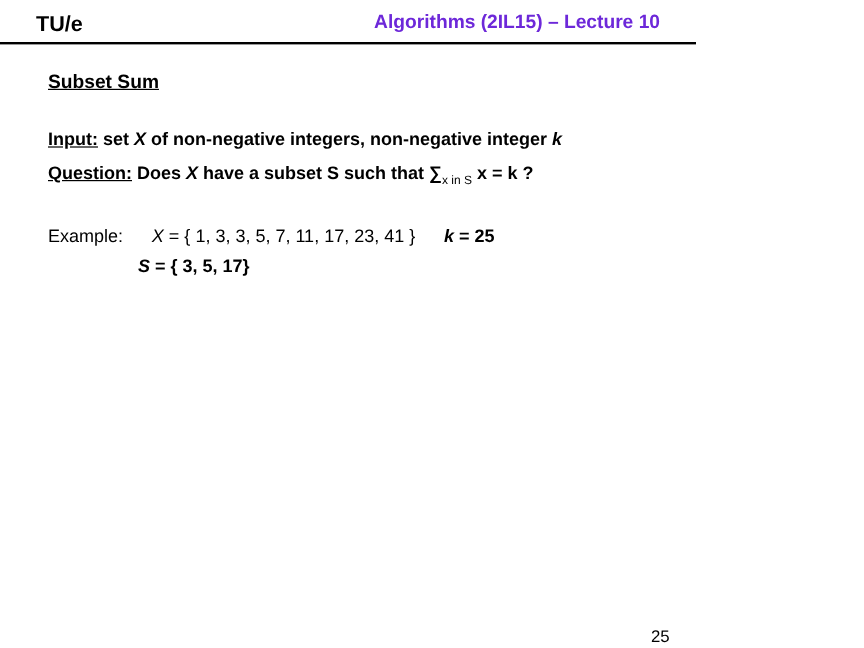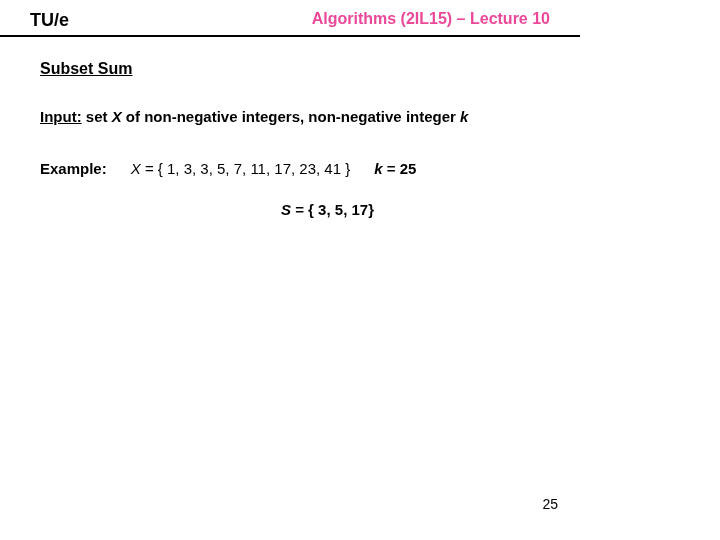--- a/index.html
+++ b/index.html
@@ -25,77 +25,75 @@
     align-items: flex-start;
     padding: 10px 30px 4px 30px;
     font-weight: bold;
   }
   .header-left {
     font-size: 18px;
     color: #000;
   }
   .header-right {
     font-size: 16px;
-    color: #ec4899;
+    color: #6d28d9;
   }
   .rule {
     border: none;
     border-top: 2px solid #000;
     margin: 0;
   }
   .content {
     padding: 18px 40px 0 40px;
     line-height: 1.7;
   }
   .title {
     font-weight: bold;
     text-decoration: underline;
     font-size: 16px;
     margin-bottom: 22px;
   }
   .line {
     margin-bottom: 2px;
     font-size: 15px;
-    margin-top: 16px;
   }
   .label {
     text-decoration: underline;
   }
   .bold { font-weight: bold; }
   .italic { font-style: italic; }
   .sub {
     font-size: 10px;
     vertical-align: sub;
   }
   .example-block {
     margin-top: 26px;
   }
   .example-row {
     display: flex;
     gap: 24px;
     align-items: baseline;
   }
   .example-label {
-    font-weight: bold;
+    font-weight: normal;
   }
   .example-set {
     font-weight: normal;
   }
   .example-k {
     font-weight: bold;
   }
   .example-s {
     margin-left: 75px;
     font-weight: bold;
-    text-align: center;
   }
   .pagenum {
     position: absolute;
     right: 22px;
-    bottom: 28px;
+    bottom: 2px;
     font-size: 14px;
     color: #000;
     margin-top: 14px;
   }
 </style>
 </head>
 <body>
 
 <div class="slide">
   <div class="header">
@@ -104,20 +102,23 @@
   </div>
   <hr class="rule">
 
   <div class="content">
     <div class="title">Subset Sum</div>
 
     <div class="line">
       <span class="label bold">Input:</span><span class="bold"> set </span><span class="bold italic">X</span><span class="bold"> of non-negative integers, non-negative integer </span><span class="bold italic">k</span>
     </div>
 
+    <div class="line">
+      <span class="label bold">Question:</span><span class="bold"> Does </span><span class="bold italic">X</span><span class="bold"> have a subset S such that </span><span class="bold">∑</span><span class="sub">x in S</span><span class="bold"> x = k  ?</span>
+    </div>
 
     <div class="example-block">
       <div class="example-row">
         <span class="example-label">Example:</span>
         <span class="example-set"><span class="italic">X</span><span> = { 1, 3, 3, 5, 7, 11, 17, 23, 41 }</span></span>
         <span class="example-k"><span class="italic">k</span><span> = 25</span></span>
       </div>
       <div class="line example-s"><span class="italic">S</span><span> = { 3, 5, 17}</span></div>
     </div>
   </div>

